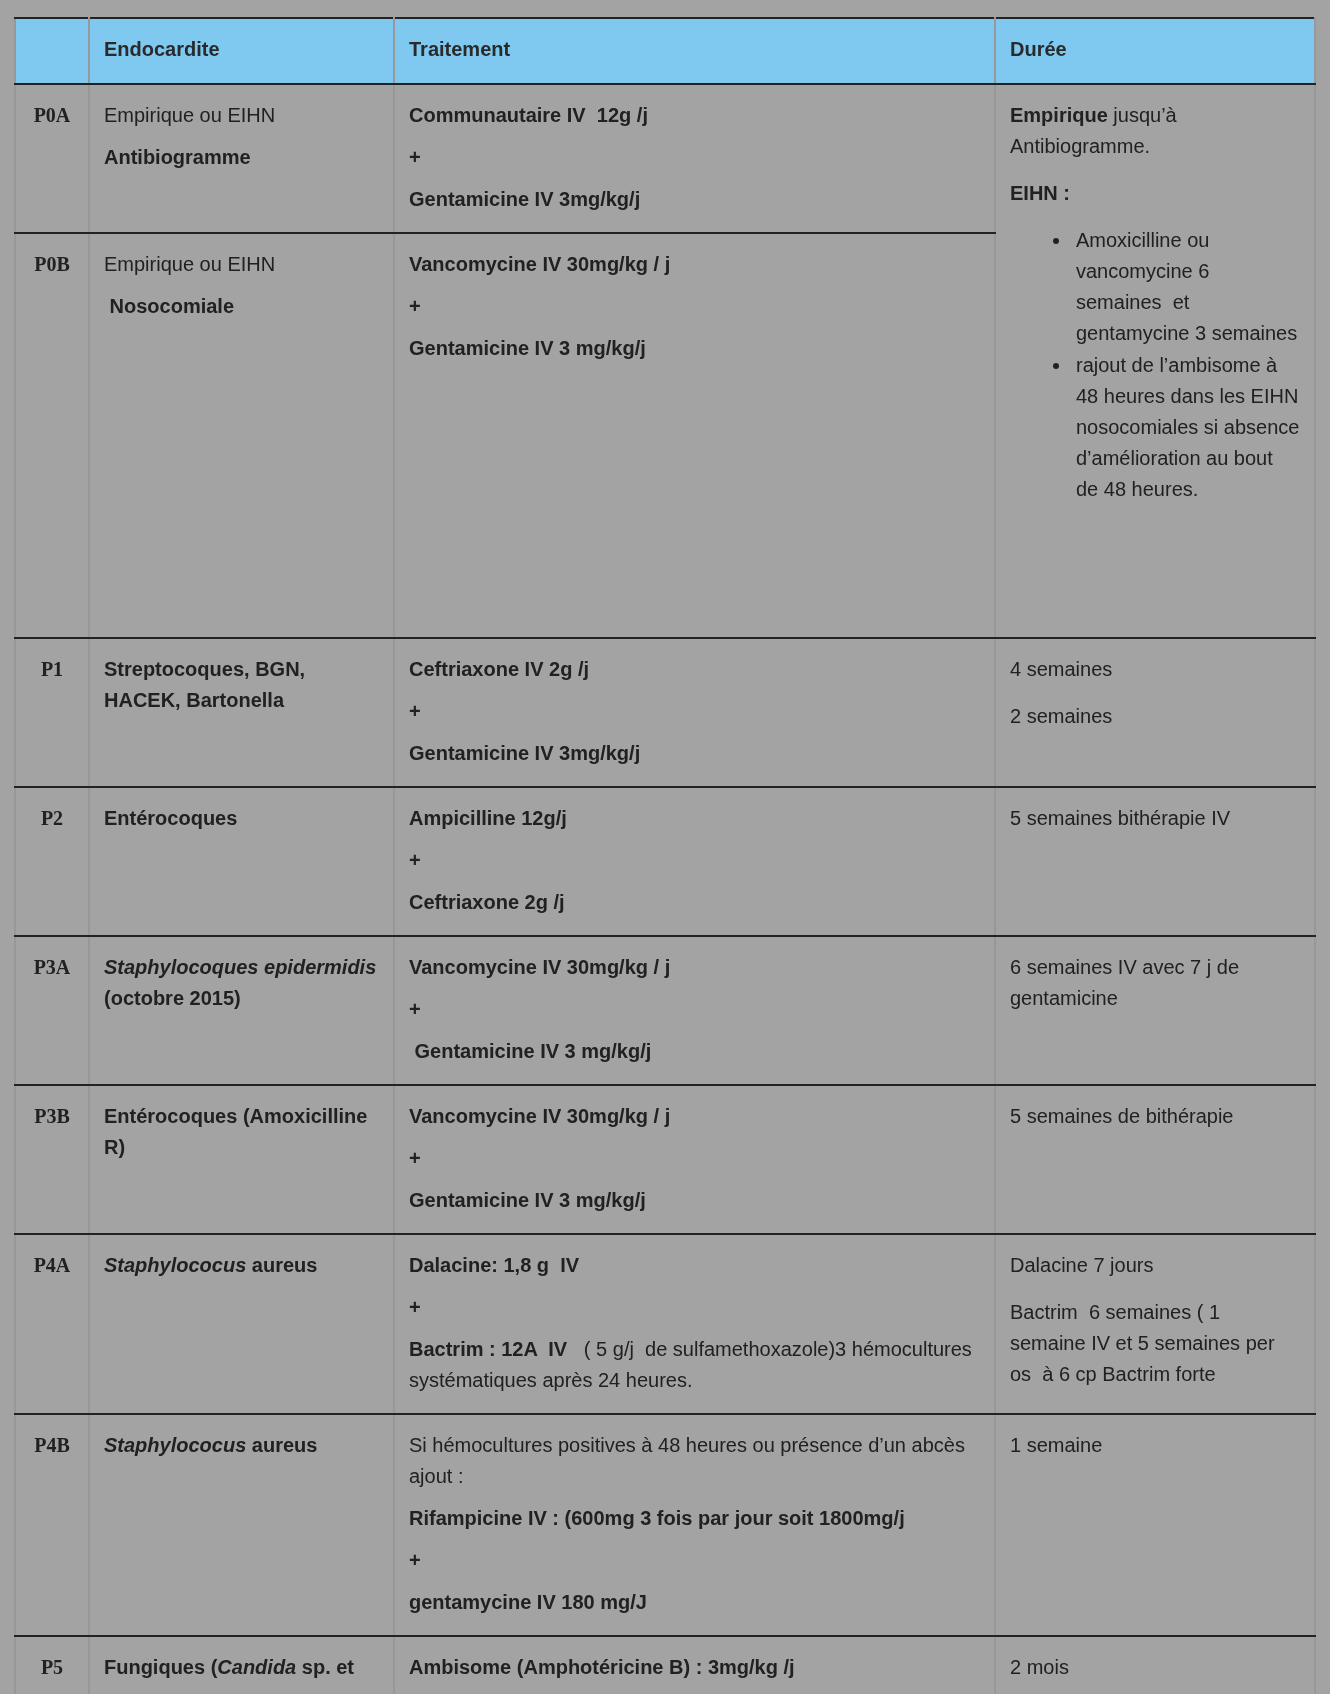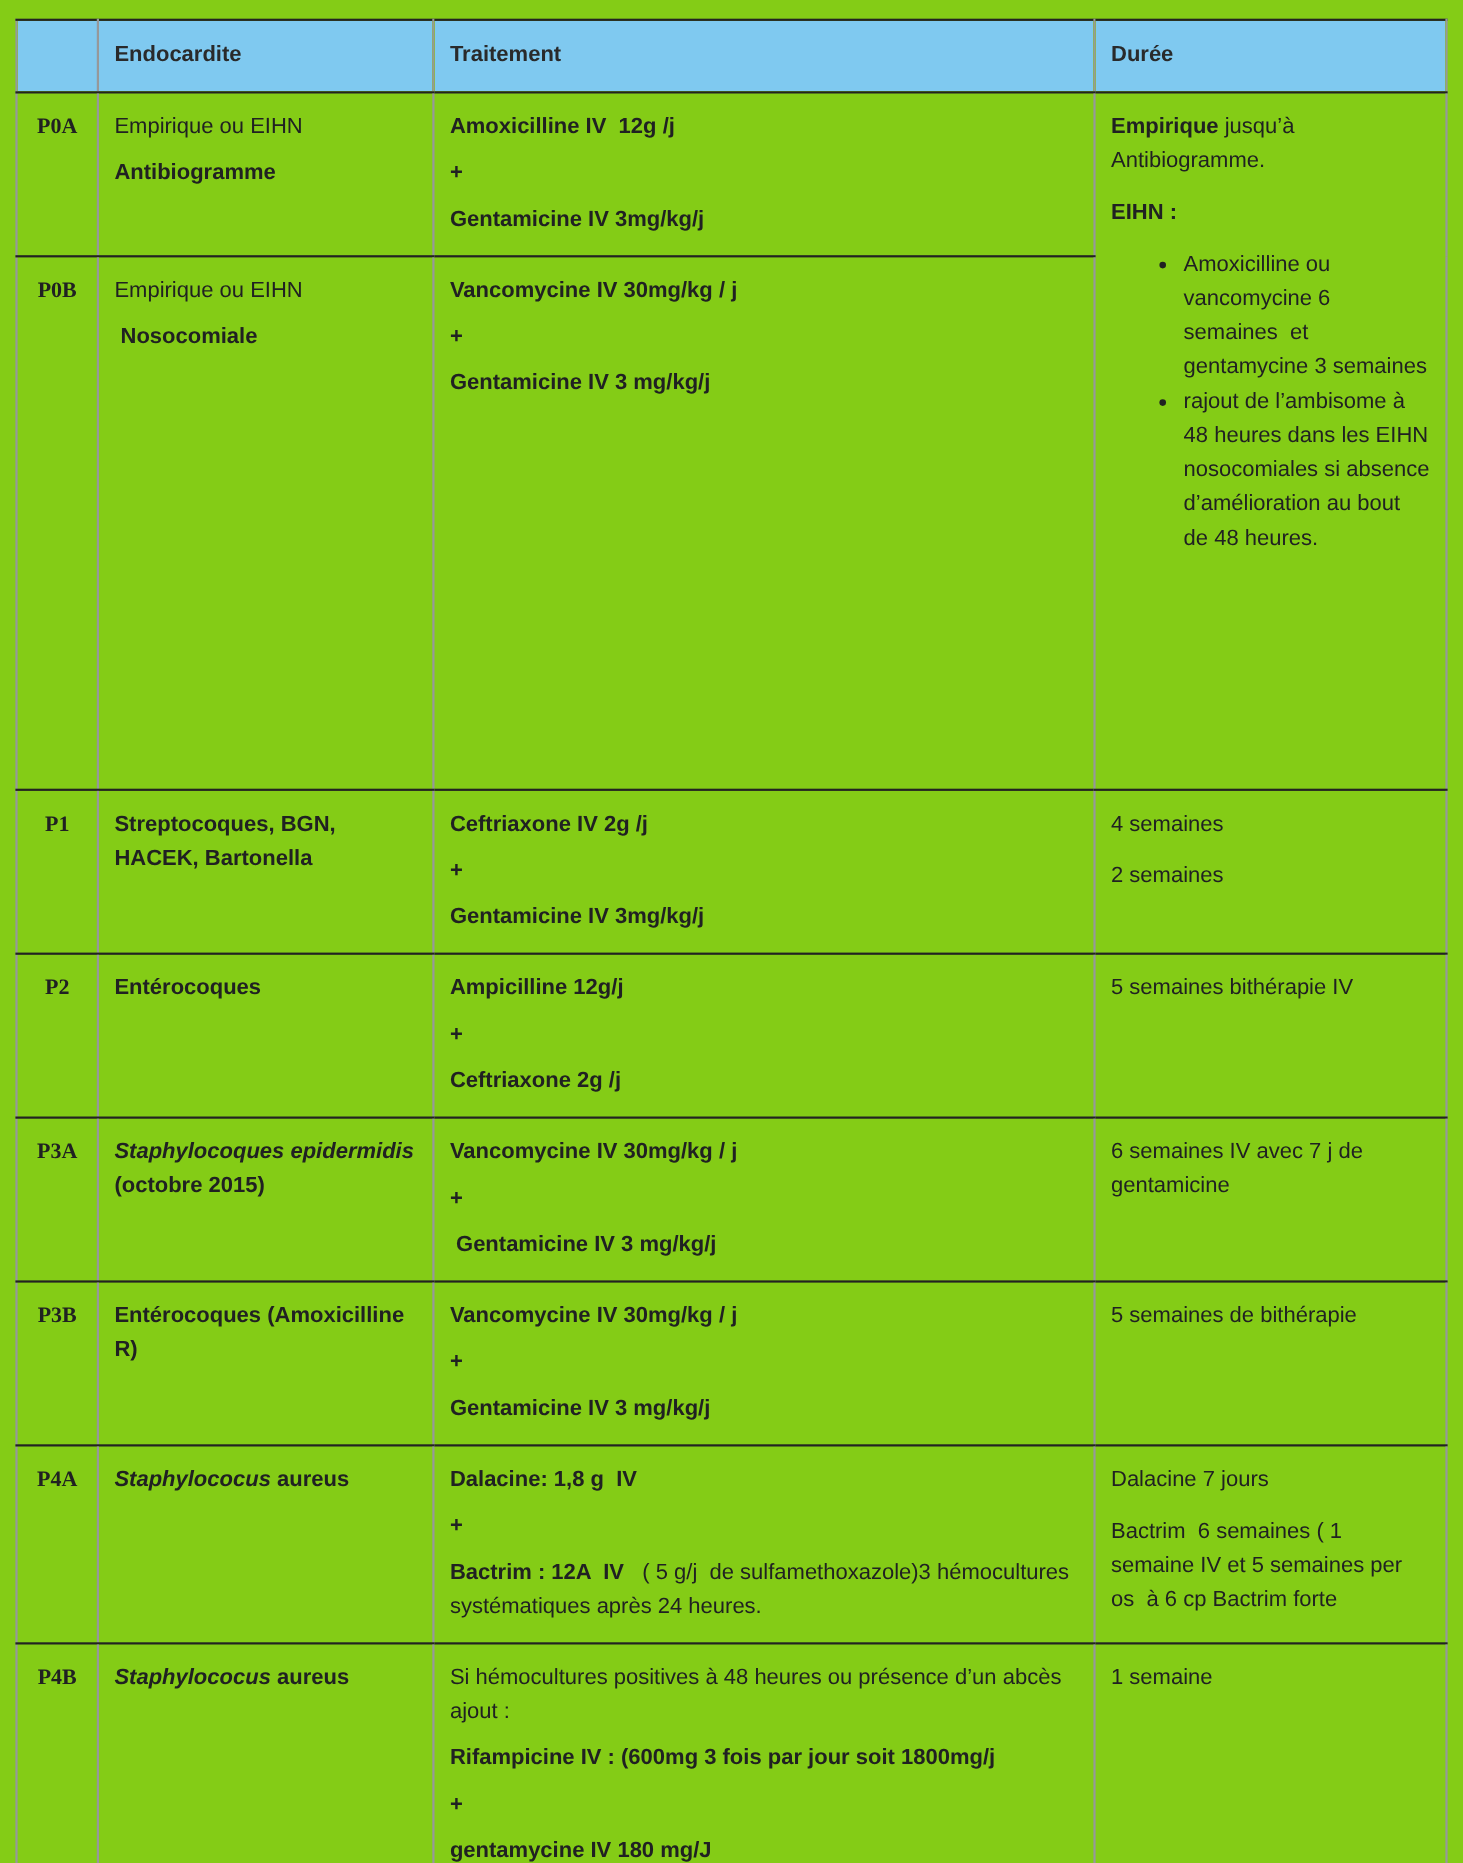--- a/index.html
+++ b/index.html
@@ -8,21 +8,21 @@
     background:#ffffff;
     font-family:"Liberation Sans","DejaVu Sans",sans-serif;
     color:#202122;
   }
   .page{
     width:1330px;
     height:1694px;
     box-sizing:border-box;
     padding:17px 16px 0 14px;
     overflow:hidden;
-    background:#84cc16;
+    background:#a3a3a3;
   }
   table.protocol{
     border-collapse:collapse;
     table-layout:fixed;
     width:1300px;
     border:2px solid #4d4d4f;
   }
   table.protocol td, table.protocol th{
     border-left:2px solid #96989a;
     border-right:2px solid #96989a;
@@ -59,21 +59,21 @@
     padding:0 0 0 62px;
     list-style-type:disc;
   }
   td.duree li{
     margin:0 0 1px 0;
     padding-left:4px;
     white-space:pre-wrap;
   }
   
   tr.r-p0a{height:130px;}
-  tr.r-p0b{height:485px;}
+  tr.r-p0b{height:405px;}
   tr.r-p1{height:135px;}
   tr.r-p2{height:132px;}
   tr.r-p3a{height:128px;}
   tr.r-p3b{height:129px;margin-top:39px;}
   tr.r-p4a{height:171px;}
   tr.r-p4b{height:195px;}
   tr.r-p5{height:98px;}
 </style>
 </head>
 <body>
@@ -95,21 +95,21 @@
       <th class="hdr">Durée</th>
     </tr>
 
     <tr class="r-p0a">
       <td class="rowlabel">P0A</td>
       <td>
         <p>Empirique ou EIHN</p>
         <p class="b">Antibiogramme</p>
       </td>
       <td>
-        <p class="b">Amoxicilline IV  12g /j</p>
+        <p class="b">Communautaire IV  12g /j</p>
         <p class="b">+</p>
         <p class="b">Gentamicine IV 3mg/kg/j</p>
       </td>
       <td class="duree" rowspan="2">
         <p><span class="b">Empirique</span><span> jusqu’à Antibiogramme.</span></p>
         <p class="b">EIHN :</p>
         <ul>
           <li>Amoxicilline ou vancomycine 6 semaines  et gentamycine 3 semaines</li>
           <li>rajout de l’ambisome à 48 heures dans les EIHN nosocomiales si absence d’amélioration au bout de 48 heures.</li>
         </ul>

